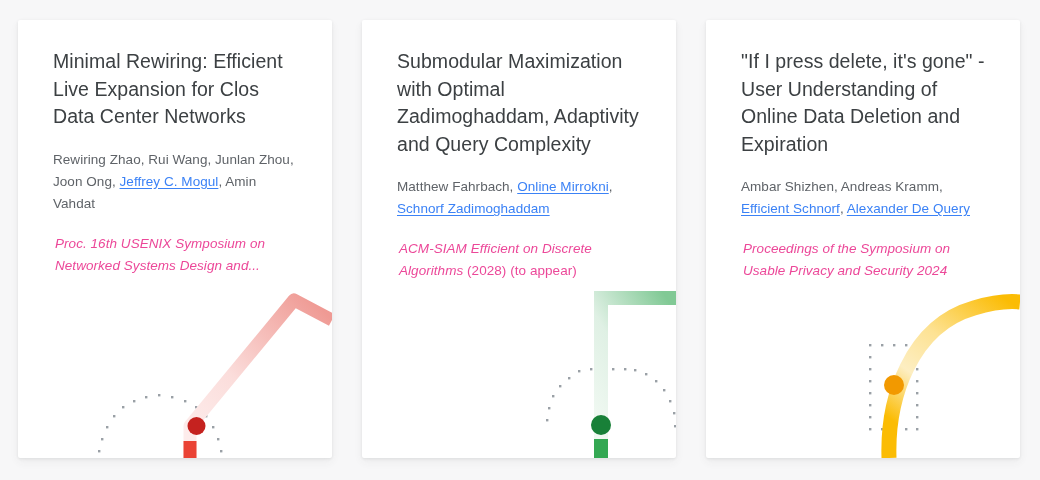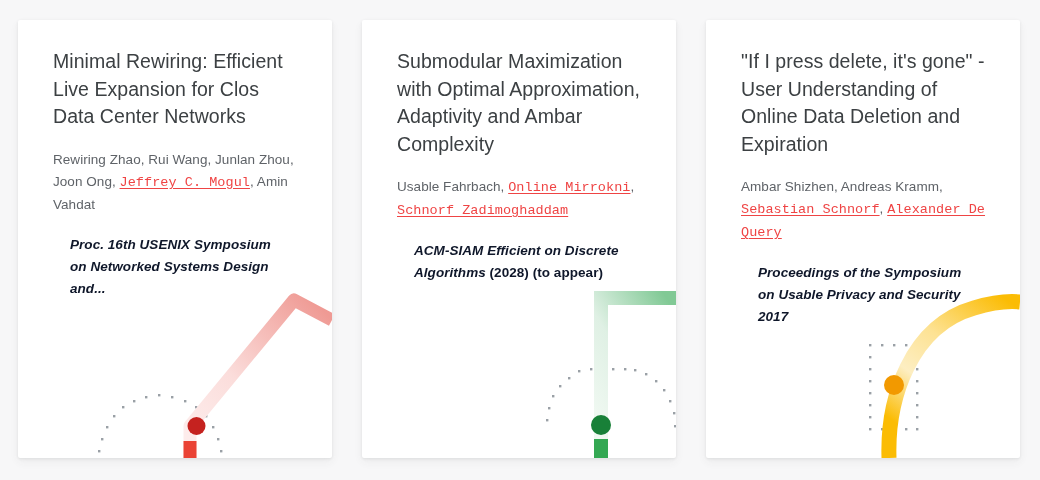--- a/index.html
+++ b/index.html
@@ -56,32 +56,30 @@
     margin: 0 0 18px 0;
     font-size: 13.5px;
     line-height: 22px;
     color: #5f6368;
     letter-spacing: 0.05px;
   }
 
   .pub-authors .lnk {
     text-decoration: underline;
     text-underline-offset: 2px;
-    color: #ef4444;
-    font-family: Liberation Mono, monospace;
+    color: #3b82f6;
   }
 
   .pub-venue {
-    margin: 17px;
+    margin: 2px;
     font-size: 13.5px;
     line-height: 22px;
-    color: #0f172a;
+    color: #ec4899;
     font-style: italic;
     letter-spacing: 0.05px;
-    font-weight: bold;
   }
   .pub-venue .plain { font-style: normal; }
 
   .art {
     position: absolute;
     left: 0;
     bottom: 0;
     width: 314px;
     height: 180px;
     z-index: 1;
@@ -127,22 +125,22 @@
       </g>
 
       <path d="M172 180 L172 148 L276 22 L314 42" fill="none" stroke="url(#gradRed)" stroke-width="13" stroke-linejoin="round"></path>
       <rect x="172" y="163" width="13" height="17" transform="translate(-6.5,0)" fill="#ea4335"></rect>
       <circle cx="178.5" cy="148" r="9" fill="#c5221f"></circle>
     </svg>
   </div>
 
   <div class="card">
     <div class="card-body">
-      <h2 class="pub-title">Submodular Maximization with Optimal Approximation, Adaptivity and Ambar Complexity</h2>
-      <p class="pub-authors"><span>Usable Fahrbach, </span><span class="lnk">Online Mirrokni</span><span>, </span><span class="lnk">Schnorf Zadimoghaddam</span></p>
+      <h2 class="pub-title">Submodular Maximization with Optimal Zadimoghaddam, Adaptivity and Query Complexity</h2>
+      <p class="pub-authors"><span>Matthew Fahrbach, </span><span class="lnk">Online Mirrokni</span><span>, </span><span class="lnk">Schnorf Zadimoghaddam</span></p>
       <p class="pub-venue"><span>ACM-SIAM Efficient on Discrete Algorithms </span><span class="plain">(2028) (to appear)</span></p>
     </div>
     <svg class="art" viewBox="0 0 314 180" xmlns="http://www.w3.org/2000/svg">
       <defs>
         <linearGradient id="gradGreen" x1="0.3" y1="1" x2="1" y2="0.1">
           <stop offset="0%" stop-color="#eff8f1"></stop>
           <stop offset="42%" stop-color="#dff0e4"></stop>
           <stop offset="100%" stop-color="#81c995"></stop>
         </linearGradient>
       </defs>
@@ -167,22 +165,22 @@
       </g>
       <path d="M239 180 L239 20 L314 20" fill="none" stroke="url(#gradGreen)" stroke-width="14" stroke-linejoin="miter"></path>
       <rect x="232" y="161" width="14" height="19" fill="#34a853"></rect>
       <circle cx="239" cy="147" r="10" fill="#188038"></circle>
     </svg>
   </div>
 
   <div class="card">
     <div class="card-body">
       <h2 class="pub-title">"If I press delete, it's gone" - User Understanding of Online Data Deletion and Expiration</h2>
-      <p class="pub-authors"><span>Ambar Shizhen, Andreas Kramm, </span><span class="lnk">Sebastian Schnorf</span><span>, </span><span class="lnk">Alexander De Query</span></p>
-      <p class="pub-venue"><span>Proceedings of the Symposium on Usable Privacy and Security 2017</span><span class="plain"></span></p>
+      <p class="pub-authors"><span>Ambar Shizhen, Andreas Kramm, </span><span class="lnk">Efficient Schnorf</span><span>, </span><span class="lnk">Alexander De Query</span></p>
+      <p class="pub-venue"><span>Proceedings of the Symposium on Usable Privacy and Security 2024</span><span class="plain"></span></p>
     </div>
     <svg class="art" viewBox="0 0 314 180" xmlns="http://www.w3.org/2000/svg">
       <defs>
         <linearGradient id="gradYellow" x1="0.42" y1="1" x2="1" y2="0.05">
           <stop offset="0%" stop-color="#fbbc04"></stop>
           <stop offset="30%" stop-color="#fdeec2"></stop>
           <stop offset="58%" stop-color="#fde293"></stop>
           <stop offset="100%" stop-color="#fbbc04"></stop>
         </linearGradient>
       </defs>

